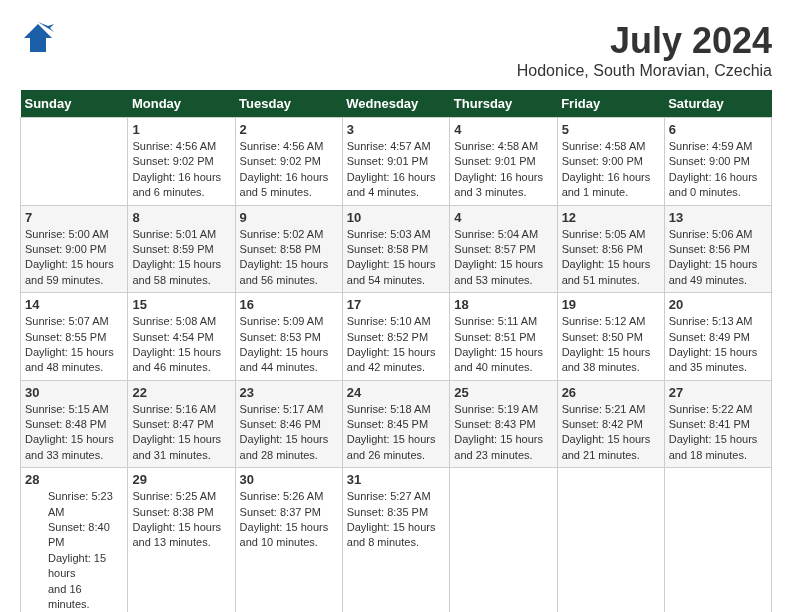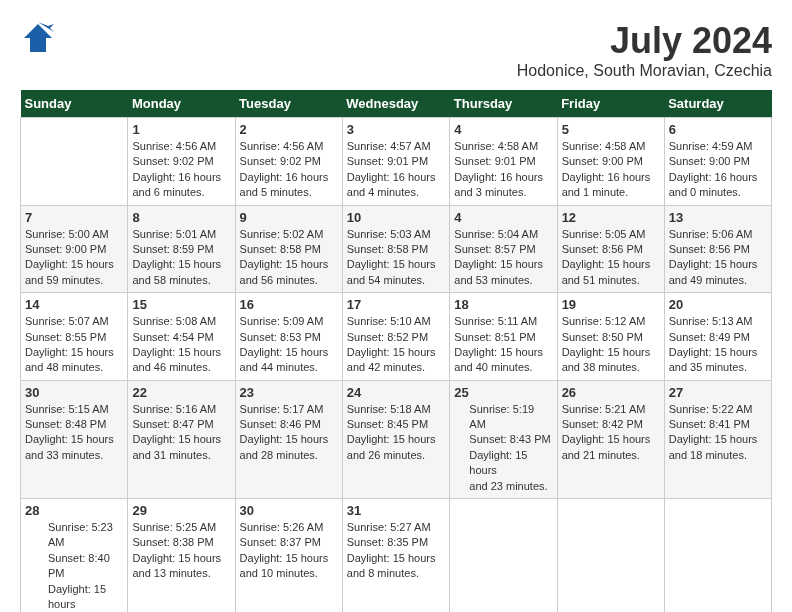--- a/index.html
+++ b/index.html
@@ -289,21 +289,21 @@
         </td>
         <td>
           <div class="day-num">24</div>
           <div class="day-info" style="white-space: pre-line;">Sunrise: 5:18 AM
 Sunset: 8:45 PM
 Daylight: 15 hours
 and 26 minutes.</div>
         </td>
         <td>
           <div class="day-num">25</div>
-          <div class="day-info" style="white-space: pre-line; margin-left: 15px;">Sunrise: 5:19 AM
+          <div class="day-info" style="white-space: pre-line;">Sunrise: 5:19 AM
 Sunset: 8:43 PM
 Daylight: 15 hours
 and 23 minutes.</div>
         </td>
         <td>
           <div class="day-num">26</div>
           <div class="day-info" style="white-space: pre-line;">Sunrise: 5:21 AM
 Sunset: 8:42 PM
 Daylight: 15 hours
 and 21 minutes.</div>

